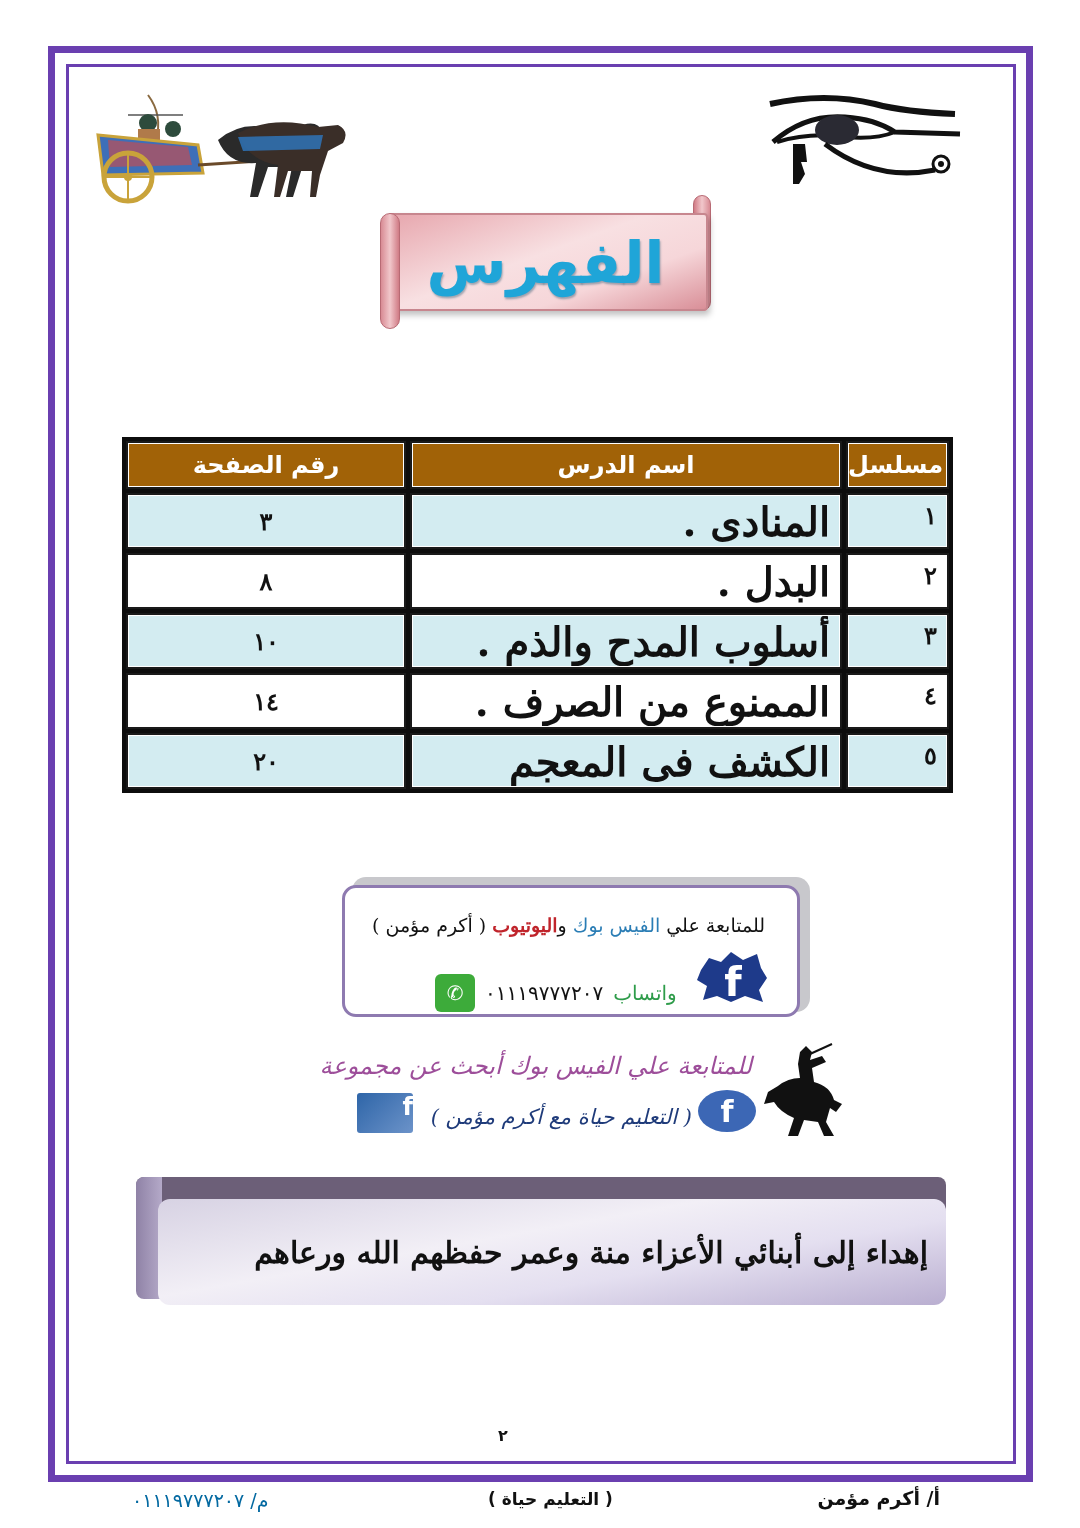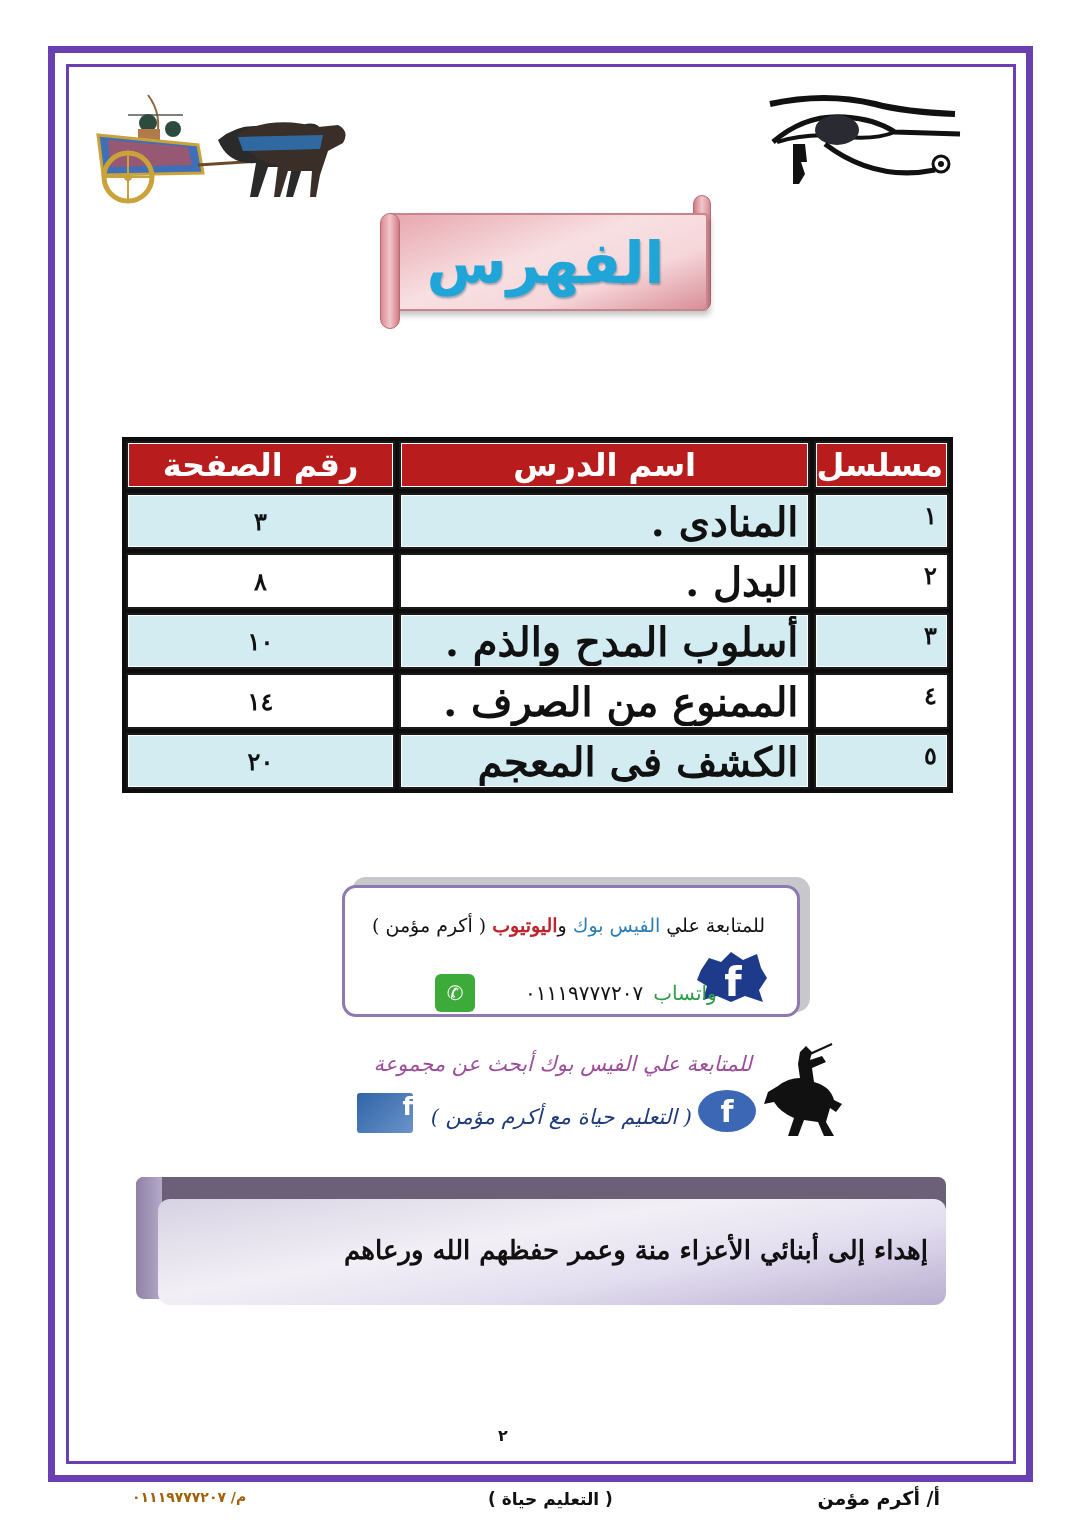--- a/index.html
+++ b/index.html
@@ -21,60 +21,60 @@
   .scroll-title .roll-r { position: absolute; right: 2px; top: 0px; width: 18px; height: 116px;
     background: linear-gradient(90deg,#d07b85,#f1c7cb,#d88b94); border-radius: 9px; border: 1px solid #b86a74; }
   .scroll-title .title-text { position: absolute; left: 20px; right: 20px; top: 20px; height: 95px;
     display: flex; align-items: center; justify-content: center;
     font-family: "DejaVu Sans", sans-serif; font-weight: bold; font-size: 58px; color: #1fa5d8;
     text-shadow: 1px 2px 2px rgba(0,60,90,0.35); }
 
   table.toc { position: absolute; left: 122px; top: 437px; width: 831px; border-collapse: separate;
     border-spacing: 4px; background: #0d0d0d; direction: rtl; }
   table.toc th, table.toc td { border: 2px solid #1a1a1a; outline: 1px solid #ffffff; outline-offset: -3px; }
-  table.toc th { background: #b91c1c; color: #ffffff; height: 48px; font-size: 32px; font-weight: bold; text-align: center; }
+  table.toc th { background: #a16207; color: #ffffff; height: 48px; font-size: 24px; font-weight: bold; text-align: center; }
   table.toc th.col-serial { text-align: right; padding-right: 4px; }
   table.toc td { height: 56px; font-size: 40px; font-weight: bold; color: #111; font-family: "DejaVu Serif", serif; }
   table.toc tr.alt td { background: #d3ecf1; }
   table.toc tr.plain td { background: #ffffff; }
   td.c-serial { width: 96px; text-align: right; padding-right: 10px; vertical-align: top; padding-top: 6px; font-size: 24px !important; }
   td.c-lesson { width: 432px; text-align: right; padding-right: 10px; }
   td.c-page { width: 280px; text-align: center; font-size: 24px !important; }
 
   .follow-box { position: absolute; left: 342px; top: 877px; width: 468px; height: 145px; }
   .follow-box .shadow { position: absolute; left: 10px; top: 0; width: 458px; height: 135px; background: #c8c8cc; border-radius: 14px; }
   .follow-box .panel { position: absolute; left: 0; top: 8px; width: 458px; height: 132px; background: #fff;
     border: 3px solid #8e7ab0; border-radius: 14px; }
   .follow-line1 { position: absolute; right: 32px; top: 26px; font-size: 19px; color: #111; white-space: nowrap; font-family: "DejaVu Serif", serif; }
   .follow-line1 .fb { color: #2a7db5; }
   .follow-line1 .yt { color: #c0242b; font-weight: bold; }
   .whatsapp-row { position: absolute; left: 90px; top: 86px; display: flex; align-items: center; gap: 10px; direction: rtl; }
   .wa-label { color: #2e9c4a; font-size: 20px; font-family: Liberation Sans, sans-serif; }
-  .wa-number { color: #111; font-size: 20px; font-family: "DejaVu Serif", serif; margin-left: 40px; }
+  .wa-number { color: #111; font-size: 20px; font-family: "DejaVu Serif", serif; }
   .wa-icon { width: 40px; height: 38px; background: #3dab3a; border-radius: 6px; display: flex; align-items: center; justify-content: center; color: #fff; font-size: 20px; }
   .fb-splash { position: absolute; right: 28px; top: 62px; width: 74px; height: 54px; }
 
-  .group-text1 { position: absolute; right: 328px; top: 1052px; color: #9d4e9a; font-size: 21px; font-style: italic; white-space: nowrap; font-family: "DejaVu Serif", serif; margin-left: 8px; }
+  .group-text1 { position: absolute; right: 328px; top: 1052px; color: #9d4e9a; font-size: 24px; font-style: italic; white-space: nowrap; font-family: "DejaVu Serif", serif; margin-left: 8px; }
   .group-text2 { position: absolute; right: 388px; top: 1105px; color: #1f3b7a; font-size: 21px; font-style: italic; white-space: nowrap; font-family: "DejaVu Serif", serif; }
   .fb-circle { position: absolute; left: 698px; top: 1090px; width: 58px; height: 42px; border-radius: 50%; background: #3c67b5; color: #fff; font-weight: bold; font-size: 30px; display: flex; align-items: center; justify-content: center; font-family: "DejaVu Sans", sans-serif; }
   .fb-box { position: absolute; left: 357px; top: 1093px; width: 56px; height: 40px; background: linear-gradient(135deg,#2e65a8,#6c93c9); border-radius: 3px; color: #fff; font-weight: bold; font-size: 24px; padding-left: 12px; font-family: "DejaVu Sans", sans-serif; }
   .rider { position: absolute; left: 760px; top: 1042px; width: 84px; height: 96px; }
 
   .dedication { position: absolute; left: 136px; top: 1177px; width: 810px; height: 128px; }
   .dedication .top { position: absolute; left: 0; top: 0; width: 810px; height: 40px; background: #6c5f78; border-radius: 8px 8px 0 0; }
   .dedication .front { position: absolute; left: 22px; top: 22px; width: 788px; height: 106px; border-radius: 12px;
     background: linear-gradient(170deg,#d7d2e3 0%,#f2eff6 40%,#e4dff0 65%,#b9aed0 100%); }
   .dedication .side { position: absolute; left: 0; top: 0; width: 26px; height: 122px; background: linear-gradient(90deg,#8f82a6,#b4a9c8); border-radius: 8px 0 0 8px; }
-  .dedication .text { position: absolute; right: 18px; top: 58px; font-size: 26px; font-weight: bold; color: #111; white-space: nowrap; font-family: "DejaVu Serif", serif; }
+  .dedication .text { position: absolute; right: 18px; top: 58px; font-size: 30px; font-weight: bold; color: #111; white-space: nowrap; font-family: "DejaVu Serif", serif; }
 
   .page-number { position: absolute; left: 498px; top: 1426px; font-size: 16px; color: #111; font-weight: bold; }
 
   .footer-author { position: absolute; right: 140px; top: 1487px; font-size: 19px; color: #111; font-weight: bold; }
   .footer-slogan { position: absolute; left: 488px; top: 1489px; font-size: 17px; color: #111; font-weight: bold; }
-  .footer-phone { position: absolute; left: 132px; top: 1489px; font-size: 14px; color: #a16207; font-weight: bold; }
+  .footer-phone { position: absolute; left: 132px; top: 1489px; font-size: 19px; color: #0369a1; font-weight: normal; }
 </style>
 </head>
 <body>
 
 <div class="frame-outer"></div>
 <div class="frame-inner"></div>
 
 <svg class="chariot" viewBox="0 0 270 120">
   <path d="M60 10 Q75 30 68 55" stroke="#8a6a40" stroke-width="2" fill="none"></path>
   <line x1="40" y1="30" x2="95" y2="30" stroke="#555" stroke-width="1.5"></line>

